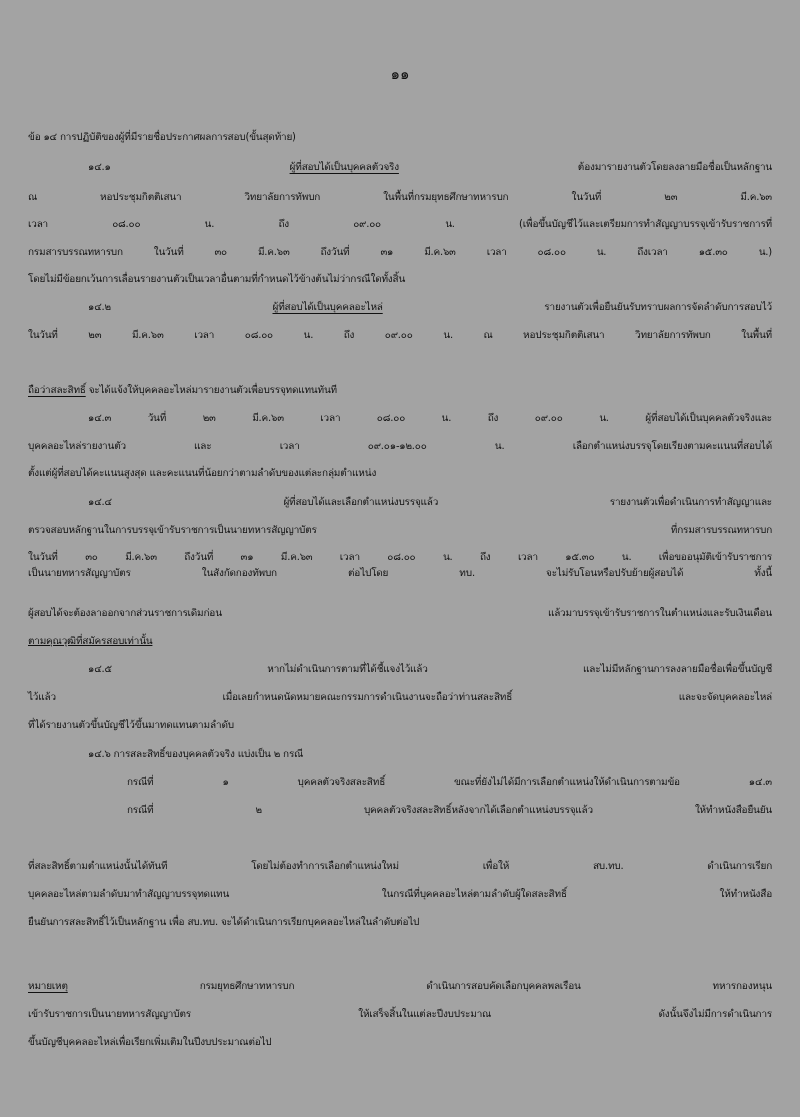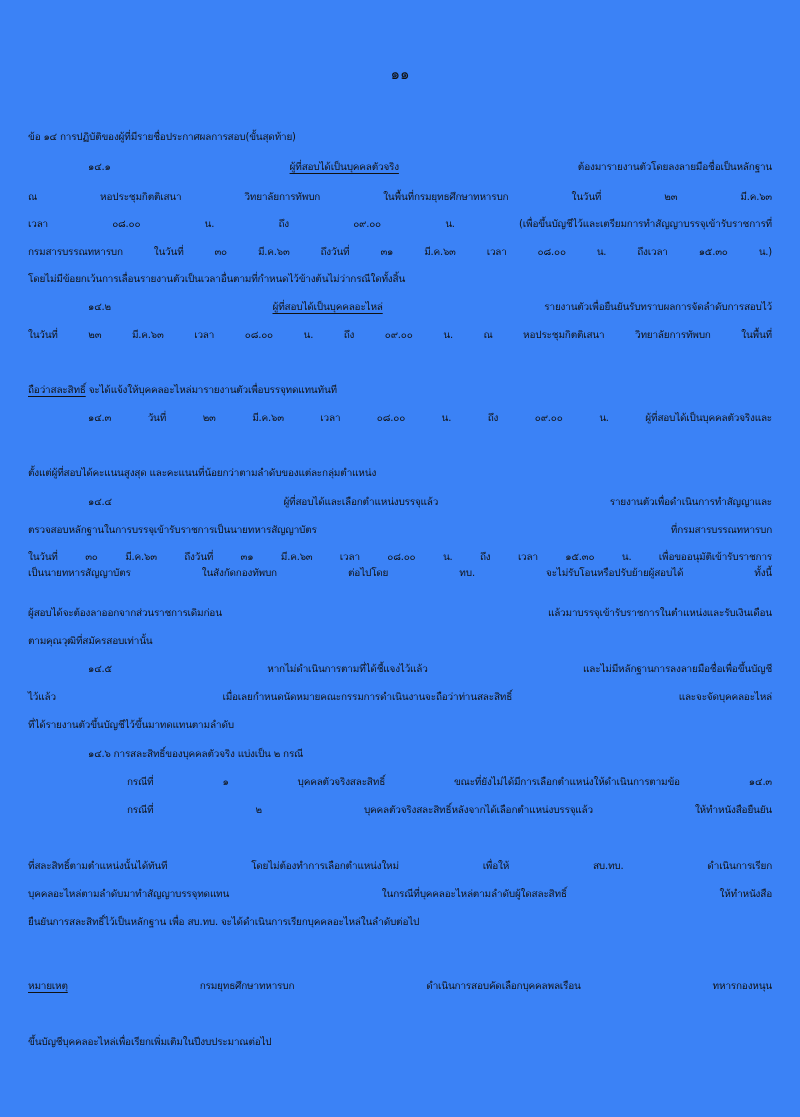--- a/index.html
+++ b/index.html
@@ -1,18 +1,18 @@
 <!DOCTYPE html>
 <html><head>
   <meta charset="utf-8">
   <style>
     html, body { margin: 0; padding: 0; background: #ffffff; }
     body { width: 800px; height: 1117px; overflow: hidden; position: relative; color: #111111;
       font-family: "DejaVu Sans", "Liberation Sans", sans-serif; }
-    .page { position: absolute; left: 0; top: 0; width: 800px; height: 1117px; background: #3b82f6; }
+    .page { position: absolute; left: 0; top: 0; width: 800px; height: 1117px; background: #a3a3a3; }
     .pnum { position: absolute; top: 62px; left: 0; width: 800px; text-align: center; font-size: 15px; }
     .line { position: absolute; left: 28px; white-space: nowrap; font-size: 10px; line-height: 20px; letter-spacing: -0.2px; }
     .just { width: 744px; text-align: justify; text-align-last: justify; }
     .i1 { left: 88px; }
     .i1.just { width: 684px; }
     .i3 { left: 127px; }
     .i3.just { width: 645px; }
     u { text-decoration: underline; text-underline-offset: 3px; }
   </style>
 </head>
@@ -27,35 +27,37 @@
   <div class="line just" style="top:187px;">ณ หอประชุมกิตติเสนา วิทยาลัยการทัพบก ในพื้นที่กรมยุทธศึกษาทหารบก ในวันที่ ๒๓ มี.ค.๖๓</div>
   <div class="line just" style="top:214px;">เวลา ๐๘.๐๐ น. ถึง ๐๙.๐๐ น. (เพื่อขึ้นบัญชีไว้และเตรียมการทำสัญญาบรรจุเข้ารับราชการที่</div>
   <div class="line just" style="top:242px;">กรมสารบรรณทหารบก ในวันที่ ๓๐ มี.ค.๖๓ ถึงวันที่ ๓๑ มี.ค.๖๓ เวลา ๐๘.๐๐ น. ถึงเวลา ๑๕.๓๐ น.)</div>
   <div class="line" style="top:269px;">โดยไม่มีข้อยกเว้นการเลื่อนรายงานตัวเป็นเวลาอื่นตามที่กำหนดไว้ข้างต้นไม่ว่ากรณีใดทั้งสิ้น</div>
 
   <div class="line i1 just" style="top:297px;"><span>๑๔.๒ </span><u>ผู้ที่สอบได้เป็นบุคคลอะไหล่</u><span>  รายงานตัวเพื่อยืนยันรับทราบผลการจัดลำดับการสอบไว้</span></div>
   <div class="line just" style="top:325px;">ในวันที่ ๒๓ มี.ค.๖๓ เวลา ๐๘.๐๐ น. ถึง ๐๙.๐๐ น.  ณ หอประชุมกิตติเสนา วิทยาลัยการทัพบก  ในพื้นที่</div>
   <div class="line" style="top:380px;"><u>ถือว่าสละสิทธิ์</u><span> จะได้แจ้งให้บุคคลอะไหล่มารายงานตัวเพื่อบรรจุทดแทนทันที</span></div>
 
   <div class="line i1 just" style="top:408px;">๑๔.๓ วันที่ ๒๓ มี.ค.๖๓ เวลา ๐๘.๐๐ น. ถึง ๐๙.๐๐ น. ผู้ที่สอบได้เป็นบุคคลตัวจริงและ</div>
+  <div class="line just" style="top:436px;">บุคคลอะไหล่รายงานตัว และ เวลา ๐๙.๐๑-๑๒.๐๐ น. เลือกตำแหน่งบรรจุโดยเรียงตามคะแนนที่สอบได้</div>
   <div class="line" style="top:463px;">ตั้งแต่ผู้ที่สอบได้คะแนนสูงสุด และคะแนนที่น้อยกว่าตามลำดับของแต่ละกลุ่มตำแหน่ง</div>
 
   <div class="line i1 just" style="top:492px;">๑๔.๔ ผู้ที่สอบได้และเลือกตำแหน่งบรรจุแล้ว รายงานตัวเพื่อดำเนินการทำสัญญาและ</div>
   <div class="line just" style="top:520px;">ตรวจสอบหลักฐานในการบรรจุเข้ารับราชการเป็นนายทหารสัญญาบัตร ที่กรมสารบรรณทหารบก</div>
   <div class="line just" style="top:547px;">ในวันที่ ๓๐ มี.ค.๖๓ ถึงวันที่ ๓๑ มี.ค.๖๓ เวลา ๐๘.๐๐ น. ถึง เวลา ๑๕.๓๐ น. เพื่อขออนุมัติเข้ารับราชการ</div>
   <div class="line just" style="top:563px;">เป็นนายทหารสัญญาบัตร  ในสังกัดกองทัพบก ต่อไปโดย ทบ. จะไม่รับโอนหรือปรับย้ายผู้สอบได้ ทั้งนี้</div>
   <div class="line just" style="top:603px;">ผู้สอบได้จะต้องลาออกจากส่วนราชการเดิมก่อน แล้วมาบรรจุเข้ารับราชการในตำแหน่งและรับเงินเดือน</div>
-  <div class="line" style="top:631px;">ตามคุณวุฒิที่สมัครสอบเท่านั้น</div>
+  <div class="line" style="top:631px;text-decoration:underline;">ตามคุณวุฒิที่สมัครสอบเท่านั้น</div>
 
   <div class="line i1 just" style="top:659px;">๑๔.๕ หากไม่ดำเนินการตามที่ได้ชี้แจงไว้แล้ว และไม่มีหลักฐานการลงลายมือชื่อเพื่อขึ้นบัญชี</div>
   <div class="line just" style="top:687px;">ไว้แล้ว เมื่อเลยกำหนดนัดหมายคณะกรรมการดำเนินงานจะถือว่าท่านสละสิทธิ์ และจะจัดบุคคลอะไหล่</div>
   <div class="line" style="top:715px;">ที่ได้รายงานตัวขึ้นบัญชีไว้ขึ้นมาทดแทนตามลำดับ</div>
 
   <div class="line i1" style="top:744px;">๑๔.๖ การสละสิทธิ์ของบุคคลตัวจริง แบ่งเป็น ๒ กรณี</div>
   <div class="line i3 just" style="top:772px;">กรณีที่ ๑ บุคคลตัวจริงสละสิทธิ์ ขณะที่ยังไม่ได้มีการเลือกตำแหน่งให้ดำเนินการตามข้อ ๑๔.๓</div>
   <div class="line i3 just" style="top:800px;">กรณีที่ ๒ บุคคลตัวจริงสละสิทธิ์หลังจากได้เลือกตำแหน่งบรรจุแล้ว ให้ทำหนังสือยืนยัน</div>
   <div class="line just" style="top:856px;">ที่สละสิทธิ์ตามตำแหน่งนั้นได้ทันที โดยไม่ต้องทำการเลือกตำแหน่งใหม่ เพื่อให้ สบ.ทบ. ดำเนินการเรียก</div>
   <div class="line just" style="top:884px;">บุคคลอะไหล่ตามลำดับมาทำสัญญาบรรจุทดแทน ในกรณีที่บุคคลอะไหล่ตามลำดับผู้ใดสละสิทธิ์ ให้ทำหนังสือ</div>
   <div class="line" style="top:912px;">ยืนยันการสละสิทธิ์ไว้เป็นหลักฐาน เพื่อ สบ.ทบ. จะได้ดำเนินการเรียกบุคคลอะไหล่ในลำดับต่อไป</div>
 
   <div class="line just" style="top:976px;"><u>หมายเหตุ</u><span> กรมยุทธศึกษาทหารบก ดำเนินการสอบคัดเลือกบุคคลพลเรือน ทหารกองหนุน</span></div>
+  <div class="line just" style="top:1004px;">เข้ารับราชการเป็นนายทหารสัญญาบัตร ให้เสร็จสิ้นในแต่ละปีงบประมาณ ดังนั้นจึงไม่มีการดำเนินการ</div>
   <div class="line" style="top:1032px;">ขึ้นบัญชีบุคคลอะไหล่เพื่อเรียกเพิ่มเติมในปีงบประมาณต่อไป</div>
 </div>
 
 </body></html>

